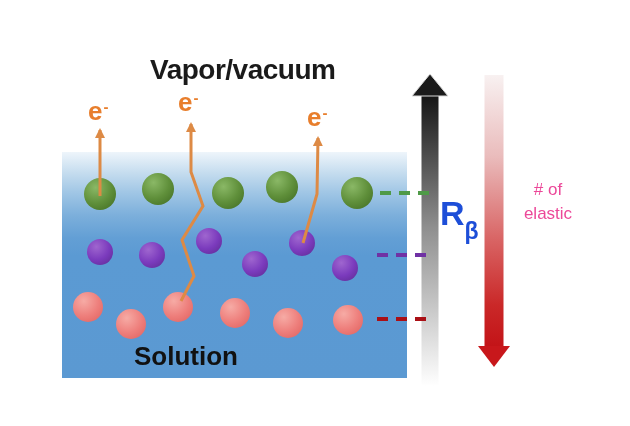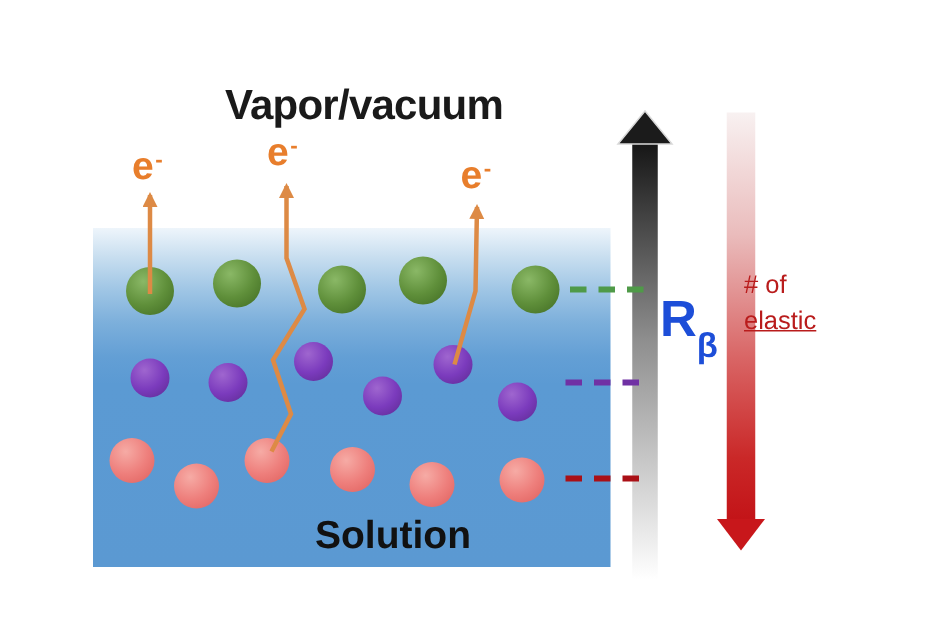--- a/index.html
+++ b/index.html
@@ -9,30 +9,30 @@
   .solution-box{position:absolute;left:62px;top:152px;width:345px;height:226px;z-index:1;
     background:linear-gradient(180deg,#eef5fb 0%,#c6ddef 9%,#a0c6e5 18%,#7cafdb 28%,#639fd5 38%,#5b9ad3 46%,#5b99d2 100%)}
 
   .sphere-layer{position:absolute;left:0;top:0;width:630px;height:426px;z-index:2}
   .sphere{position:absolute;border-radius:50%}
 
   svg.overlay{position:absolute;left:0;top:0;z-index:3;pointer-events:none}
 
   .label{position:absolute;z-index:4}
   .title{left:150px;top:54px;width:185px;text-align:right;font-size:28px;font-weight:bold;color:#1a1a1a;letter-spacing:-0.5px}
-  .solution-label{left:134px;top:341px;width:180px;text-align:right;font-size:26px;font-weight:bold;color:#111}
+  .solution-label{left:134px;top:341px;width:180px;text-align:left;font-size:26px;font-weight:bold;color:#111}
   .e-label{font-size:26px;font-weight:bold;color:#e87e2c;line-height:1}
   .e-label sup{font-size:15px;position:relative;top:2px;left:1px}
   .e1{left:88px;top:97px}
   .e2{left:178px;top:88px}
   .e3{left:307px;top:103px}
   .r-beta{left:440px;top:196px;font-size:34px;font-weight:bold;color:#1d4ed8;line-height:1}
   .r-beta sub{font-size:23px;position:relative;top:6px}
-  .collisions{left:496px;top:178px;width:104px;font-size:17px;line-height:24px;color:#b91c1c}
-  .collisions .u{text-decoration:underline}
+  .collisions{left:496px;top:178px;width:104px;text-align:center;font-size:17px;line-height:24px;color:#ec4899}
+  .collisions .u{}
 </style>
 </head>
 <body>
 
 <div class="canvas">
 
   <div class="solution-box"></div>
 
   <div class="sphere-layer">
       <div class="sphere" style="left: 84px; top: 178px; width: 32px; height: 32px; background: radial-gradient(circle at 36% 30%, rgb(138, 184, 102) 0%, rgb(95, 143, 58) 52%, rgb(63, 106, 34) 100%);"></div>

